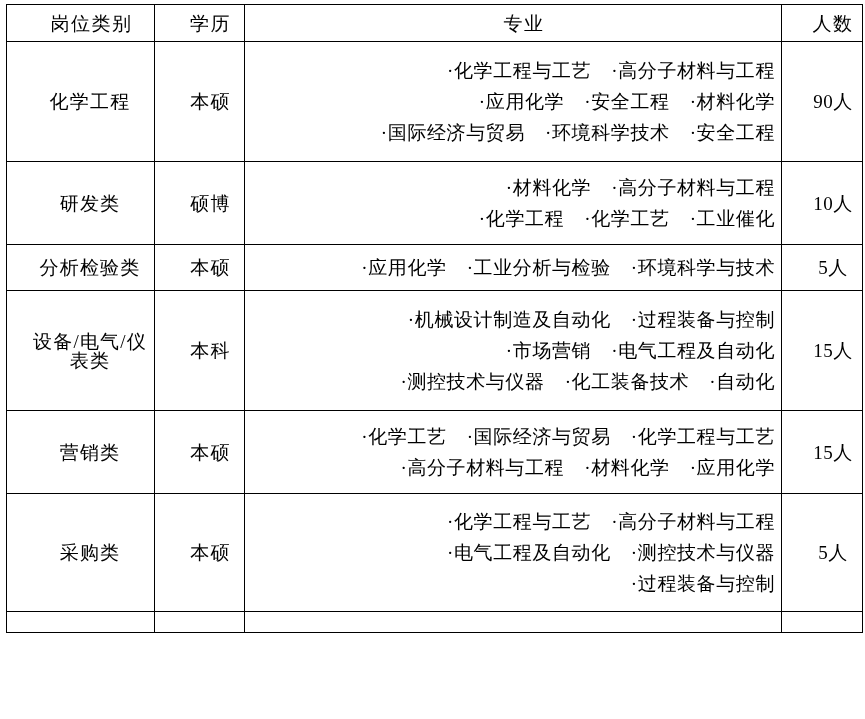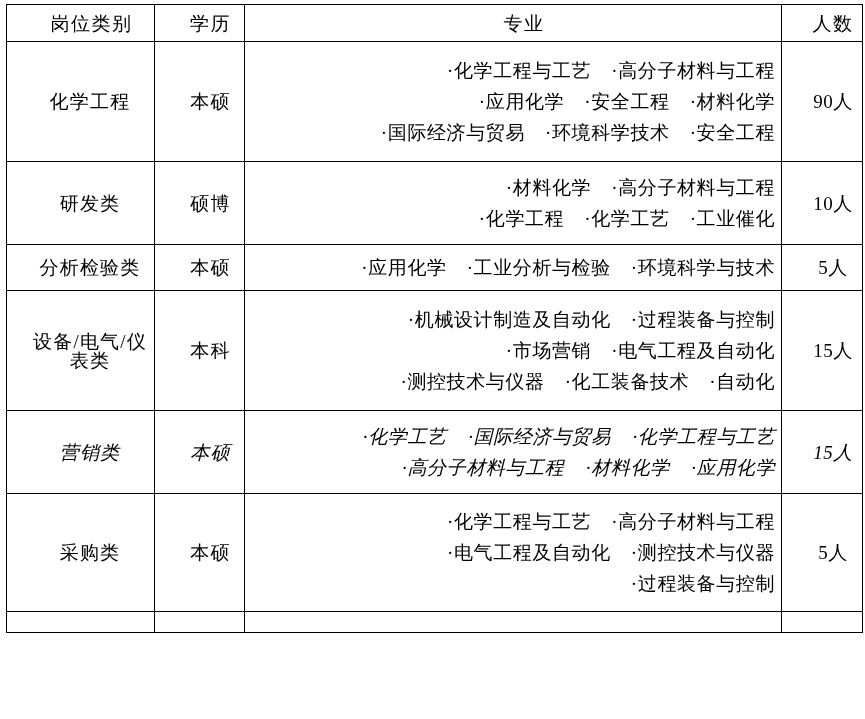--- a/index.html
+++ b/index.html
@@ -156,21 +156,21 @@
           <span class="major-line">
             <span class="bullet">·</span><span class="item">市场营销</span><span class="bullet">·</span><span class="item">电气工程及自动化</span>
           </span>
           <span class="major-line">
             <span class="bullet">·</span><span class="item">测控技术与仪器</span><span class="bullet">·</span><span class="item">化工装备技术</span><span class="bullet">·</span><span class="item">自动化</span>
           </span>
         </td>
         <td class="num">15人</td>
       </tr>
 
-      <tr style="height:82px;font-style:italic;">
+      <tr style="height:82px;">
         <td class="cat">营销类</td>
         <td class="edu">本硕</td>
         <td class="major">
           <span class="major-line">
             <span class="bullet">·</span><span class="item">化学工艺</span><span class="bullet">·</span><span class="item">国际经济与贸易</span><span class="bullet">·</span><span class="item">化学工程与工艺</span>
           </span>
           <span class="major-line">
             <span class="bullet">·</span><span class="item">高分子材料与工程</span><span class="bullet">·</span><span class="item">材料化学</span><span class="bullet">·</span><span class="item">应用化学</span>
           </span>
         </td>

